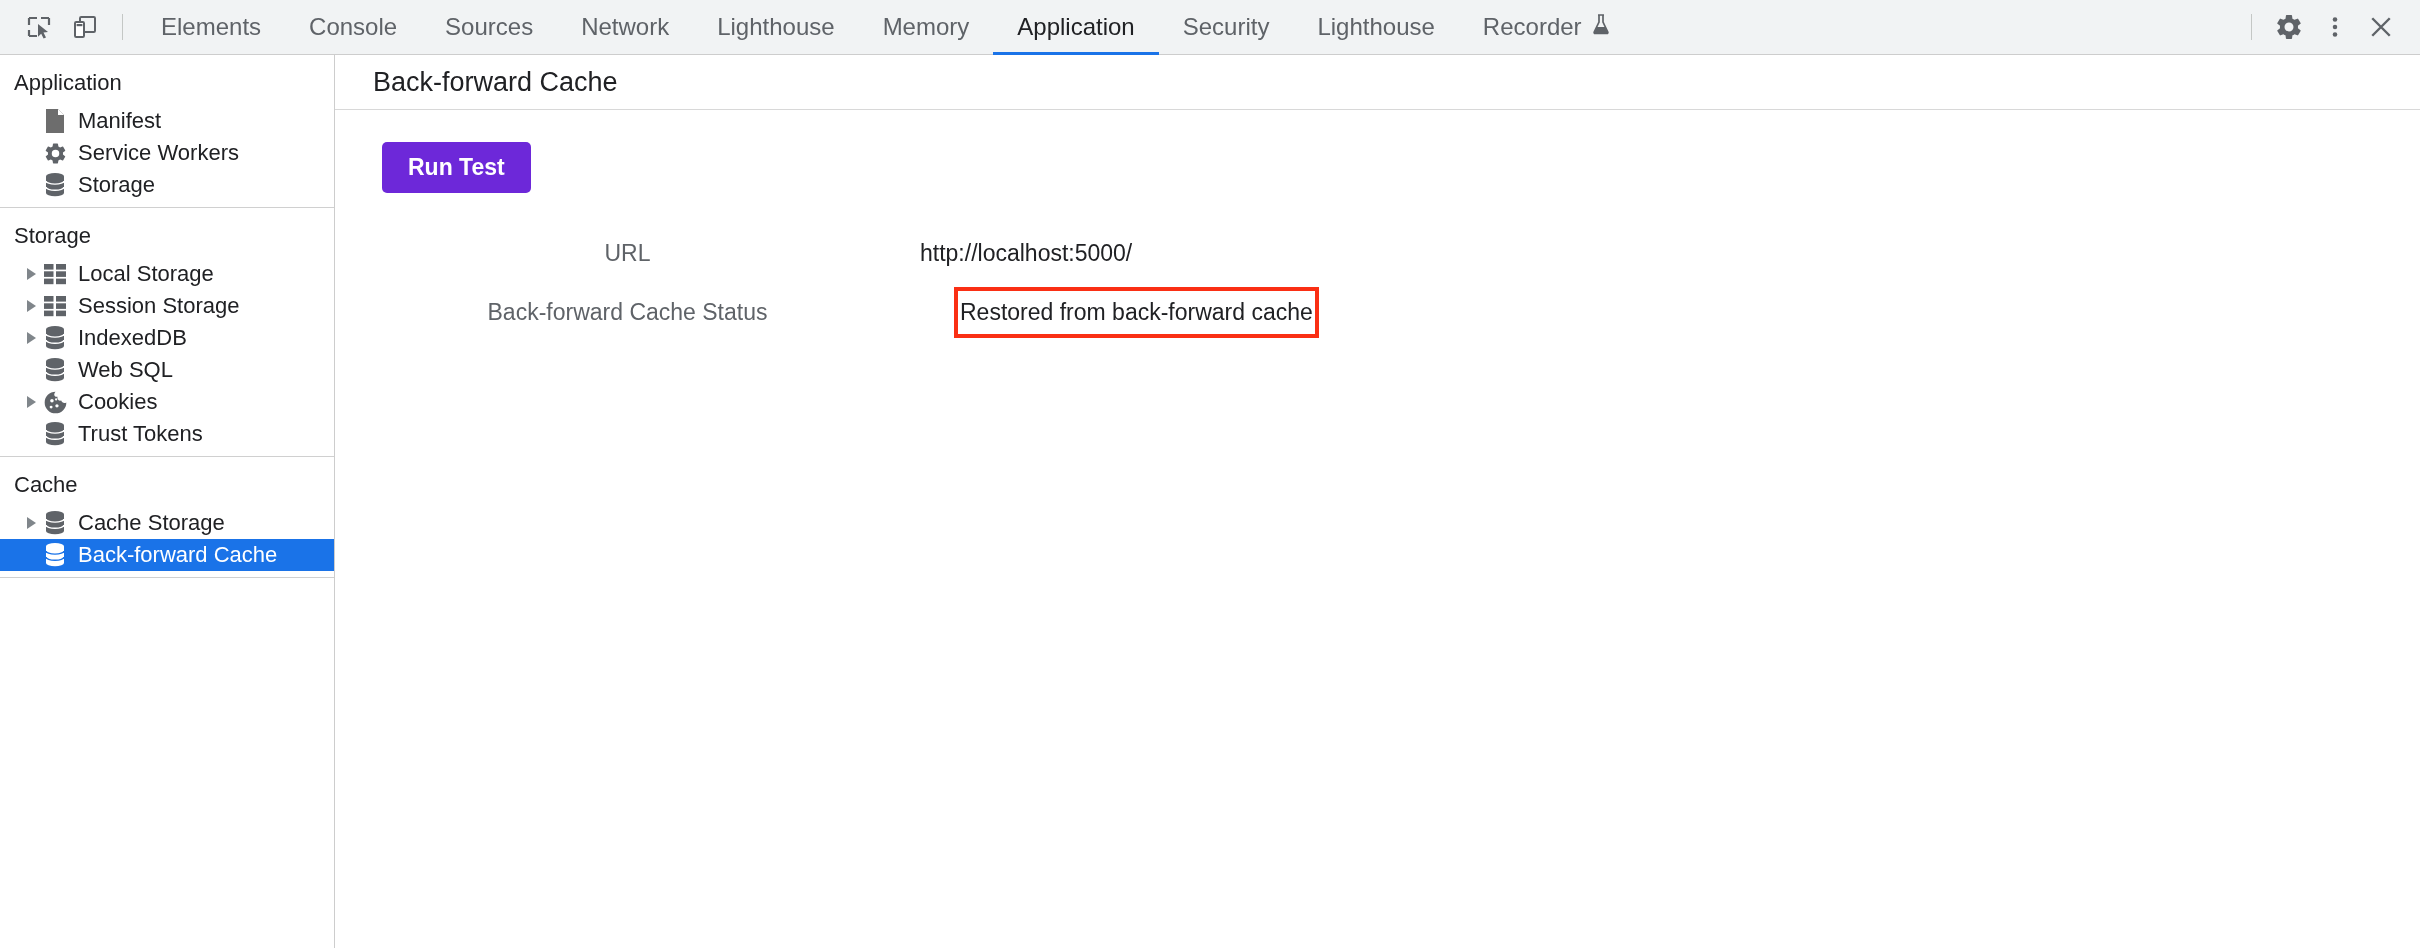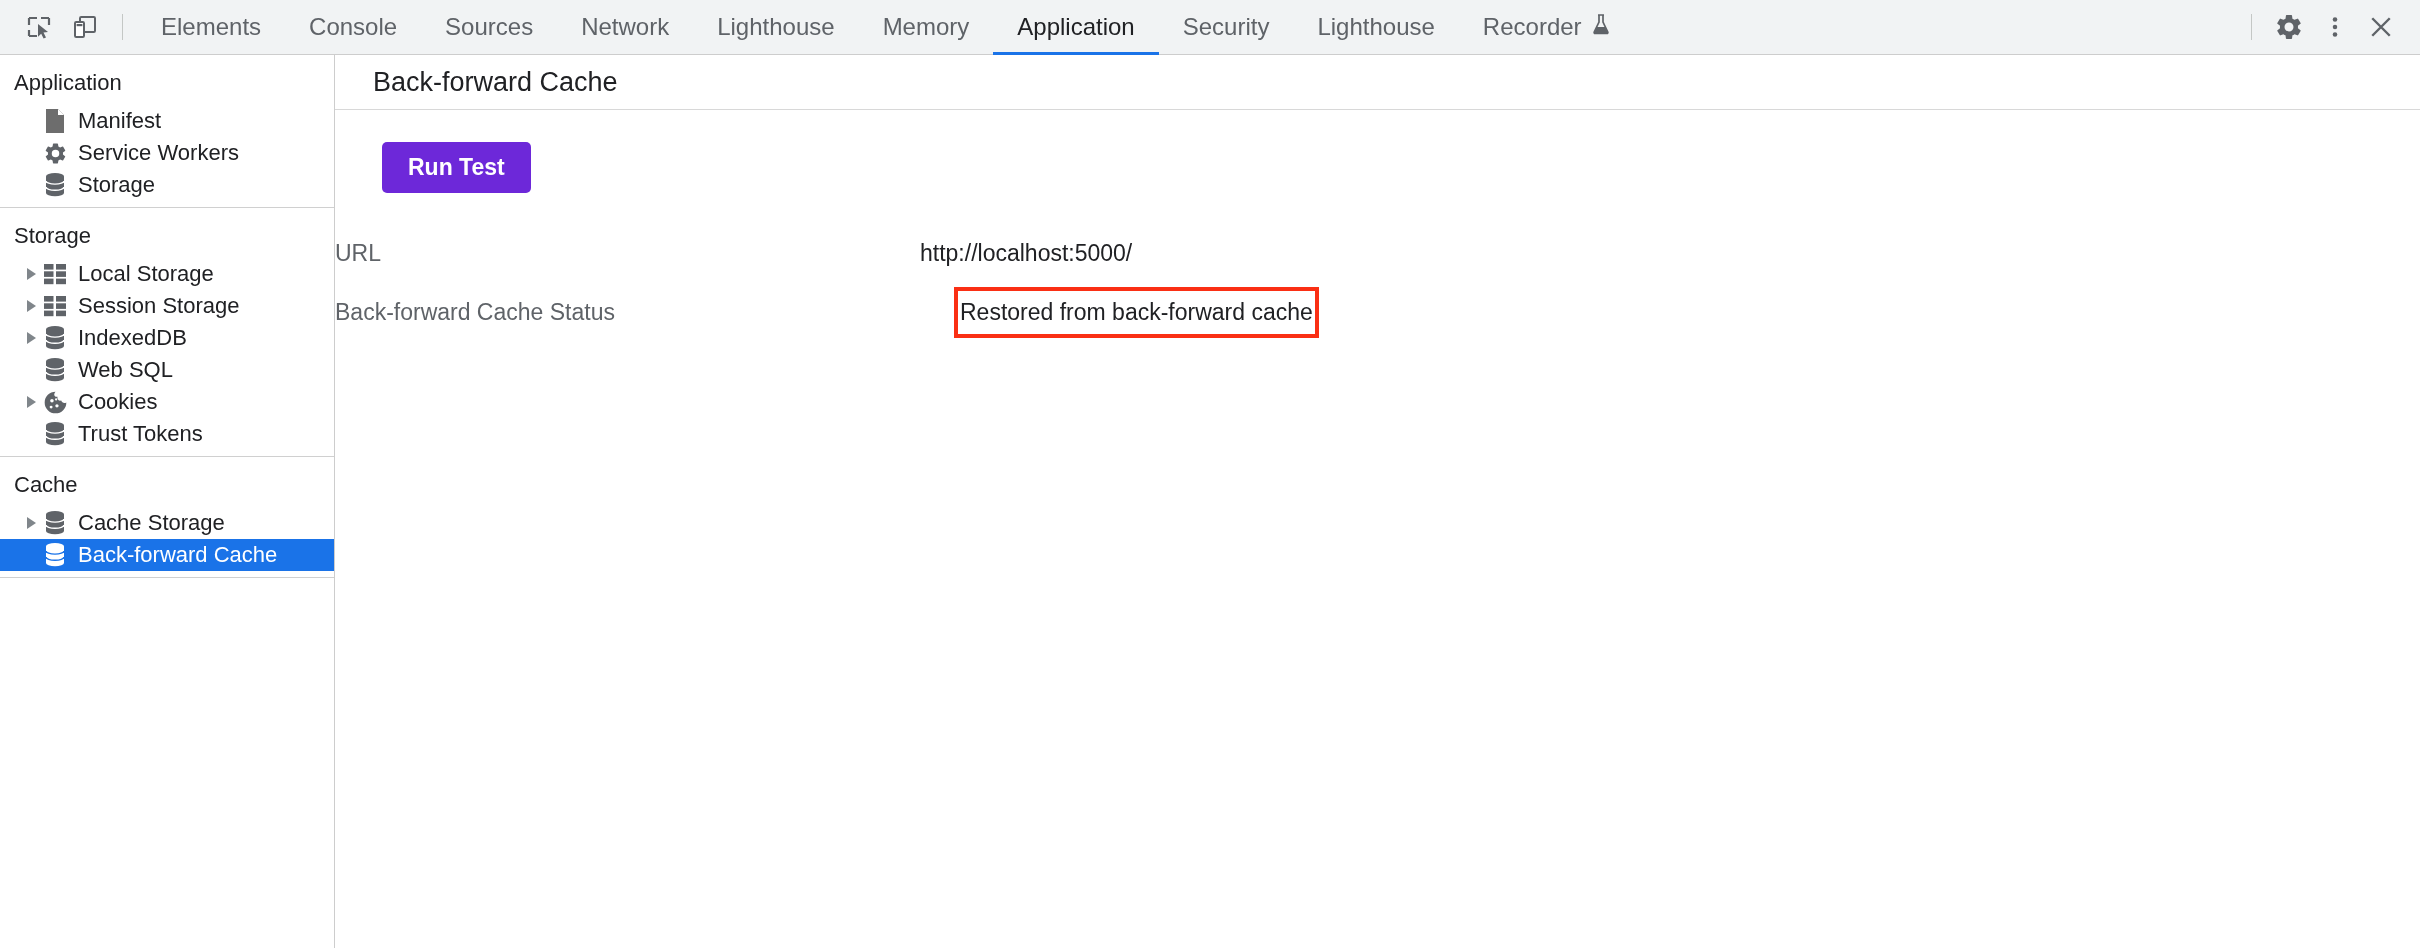--- a/index.html
+++ b/index.html
@@ -135,21 +135,21 @@
     padding: 12px 26px;
     cursor: pointer;
   }
 
   .report-table {
     margin-top: 32px;
     border-collapse: collapse;
   }
   .report-table td { vertical-align: middle; padding: 0; }
   .report-key {
-    text-align: left;
+    text-align: center;
     font-size: 23px;
     color: #5f6368;
     padding-right: 22px;
     white-space: nowrap;
     width: 585px;
   }
   .report-val {
     font-size: 23px;
     color: #202124;
     white-space: nowrap;

